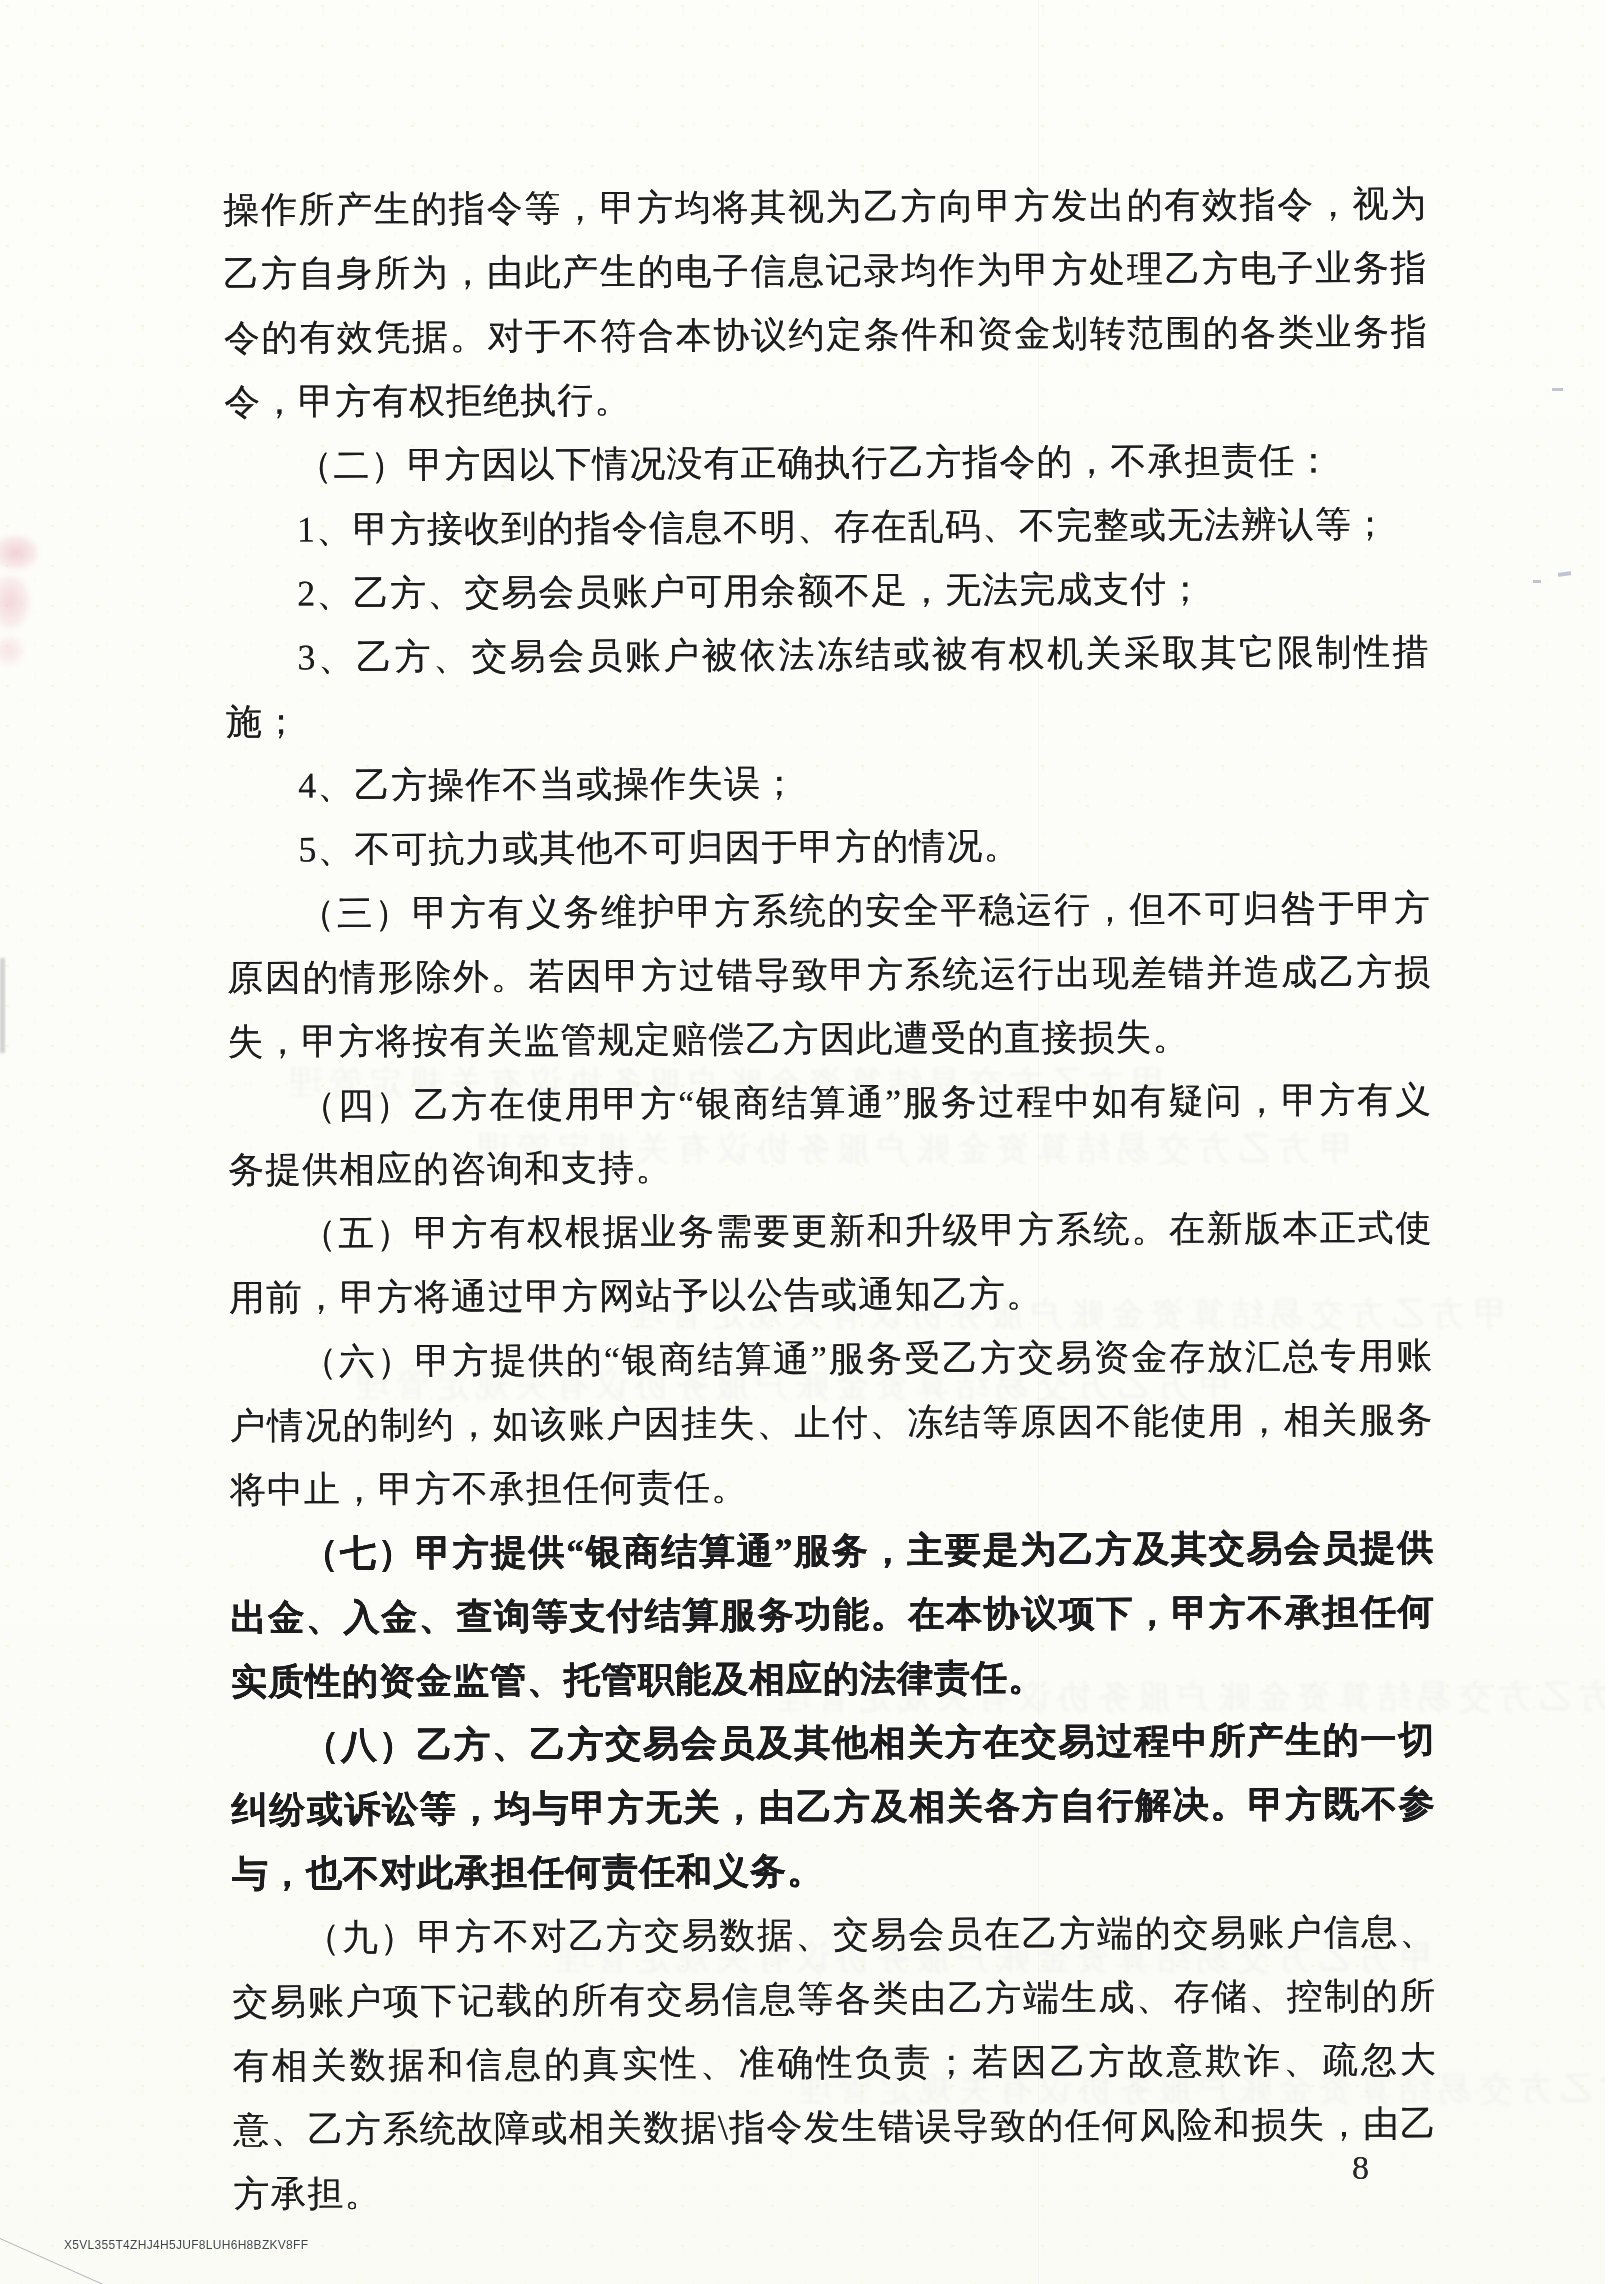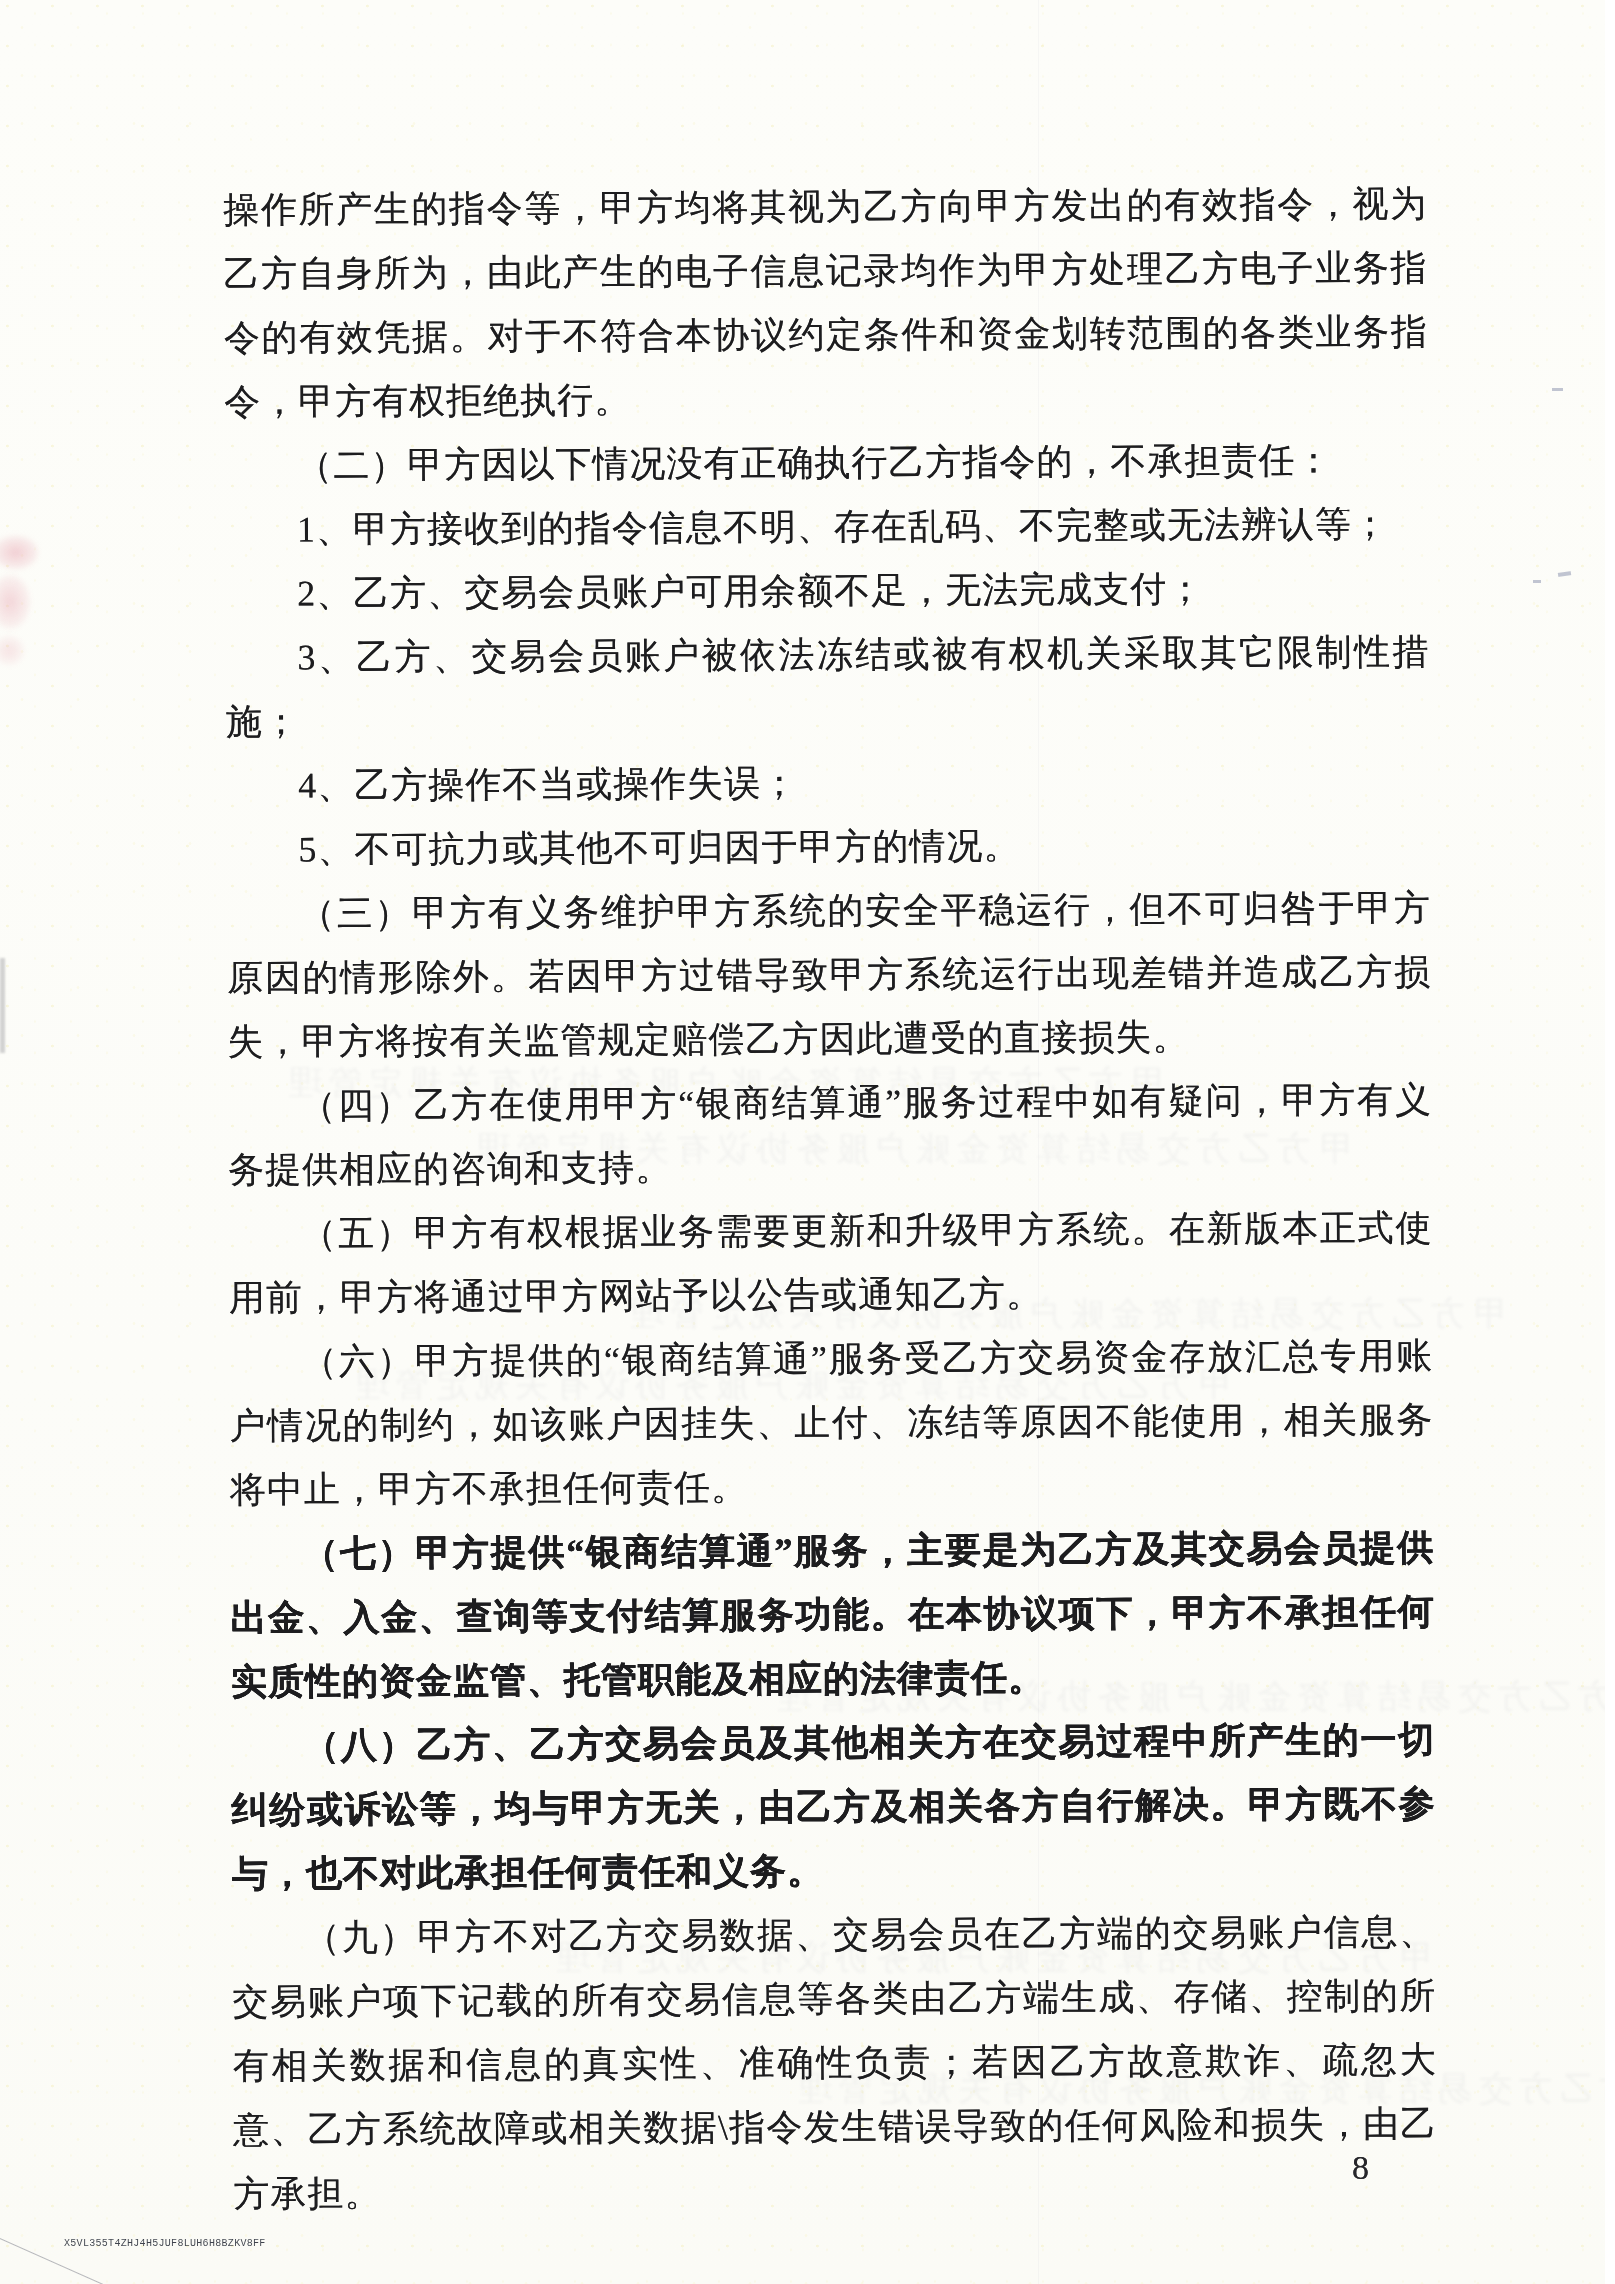--- a/index.html
+++ b/index.html
@@ -29,22 +29,22 @@
     font-weight:bold;
     text-shadow:0.3px 0 0.4px rgba(10,10,15,0.9), 0 0 0.5px rgba(20,20,25,0.85);
   }
   .pagenum{
     position:absolute;left:1352px;top:2149px;
     font-size:34px;color:#26262a;letter-spacing:0;
     text-shadow:0 0 0.3px rgba(20,20,30,0.8);
   }
   .footer-code{
     position:absolute;left:64px;top:2238px;width:134px;
-    font-family:Liberation Mono, monospace;
-    font-size:10px;letter-spacing:0.3px;color:#1f2430;
+    font-family:Liberation Sans, sans-serif;
+    font-size:12px;letter-spacing:0.3px;color:#1f2430;
     opacity:0.85;filter:blur(0.2px);white-space:nowrap;
   }
   .ghost{
     position:absolute;white-space:nowrap;
     font-size:34px;letter-spacing:6px;color:#6b7080;
     opacity:0.065;filter:blur(1.7px);transform:scaleX(-1);
     pointer-events:none;
   }
   .pink-blob{position:absolute;border-radius:50%;
     background:radial-gradient(ellipse,rgba(232,169,180,0.55) 0%,rgba(232,169,180,0.18) 60%,transparent 75%);

